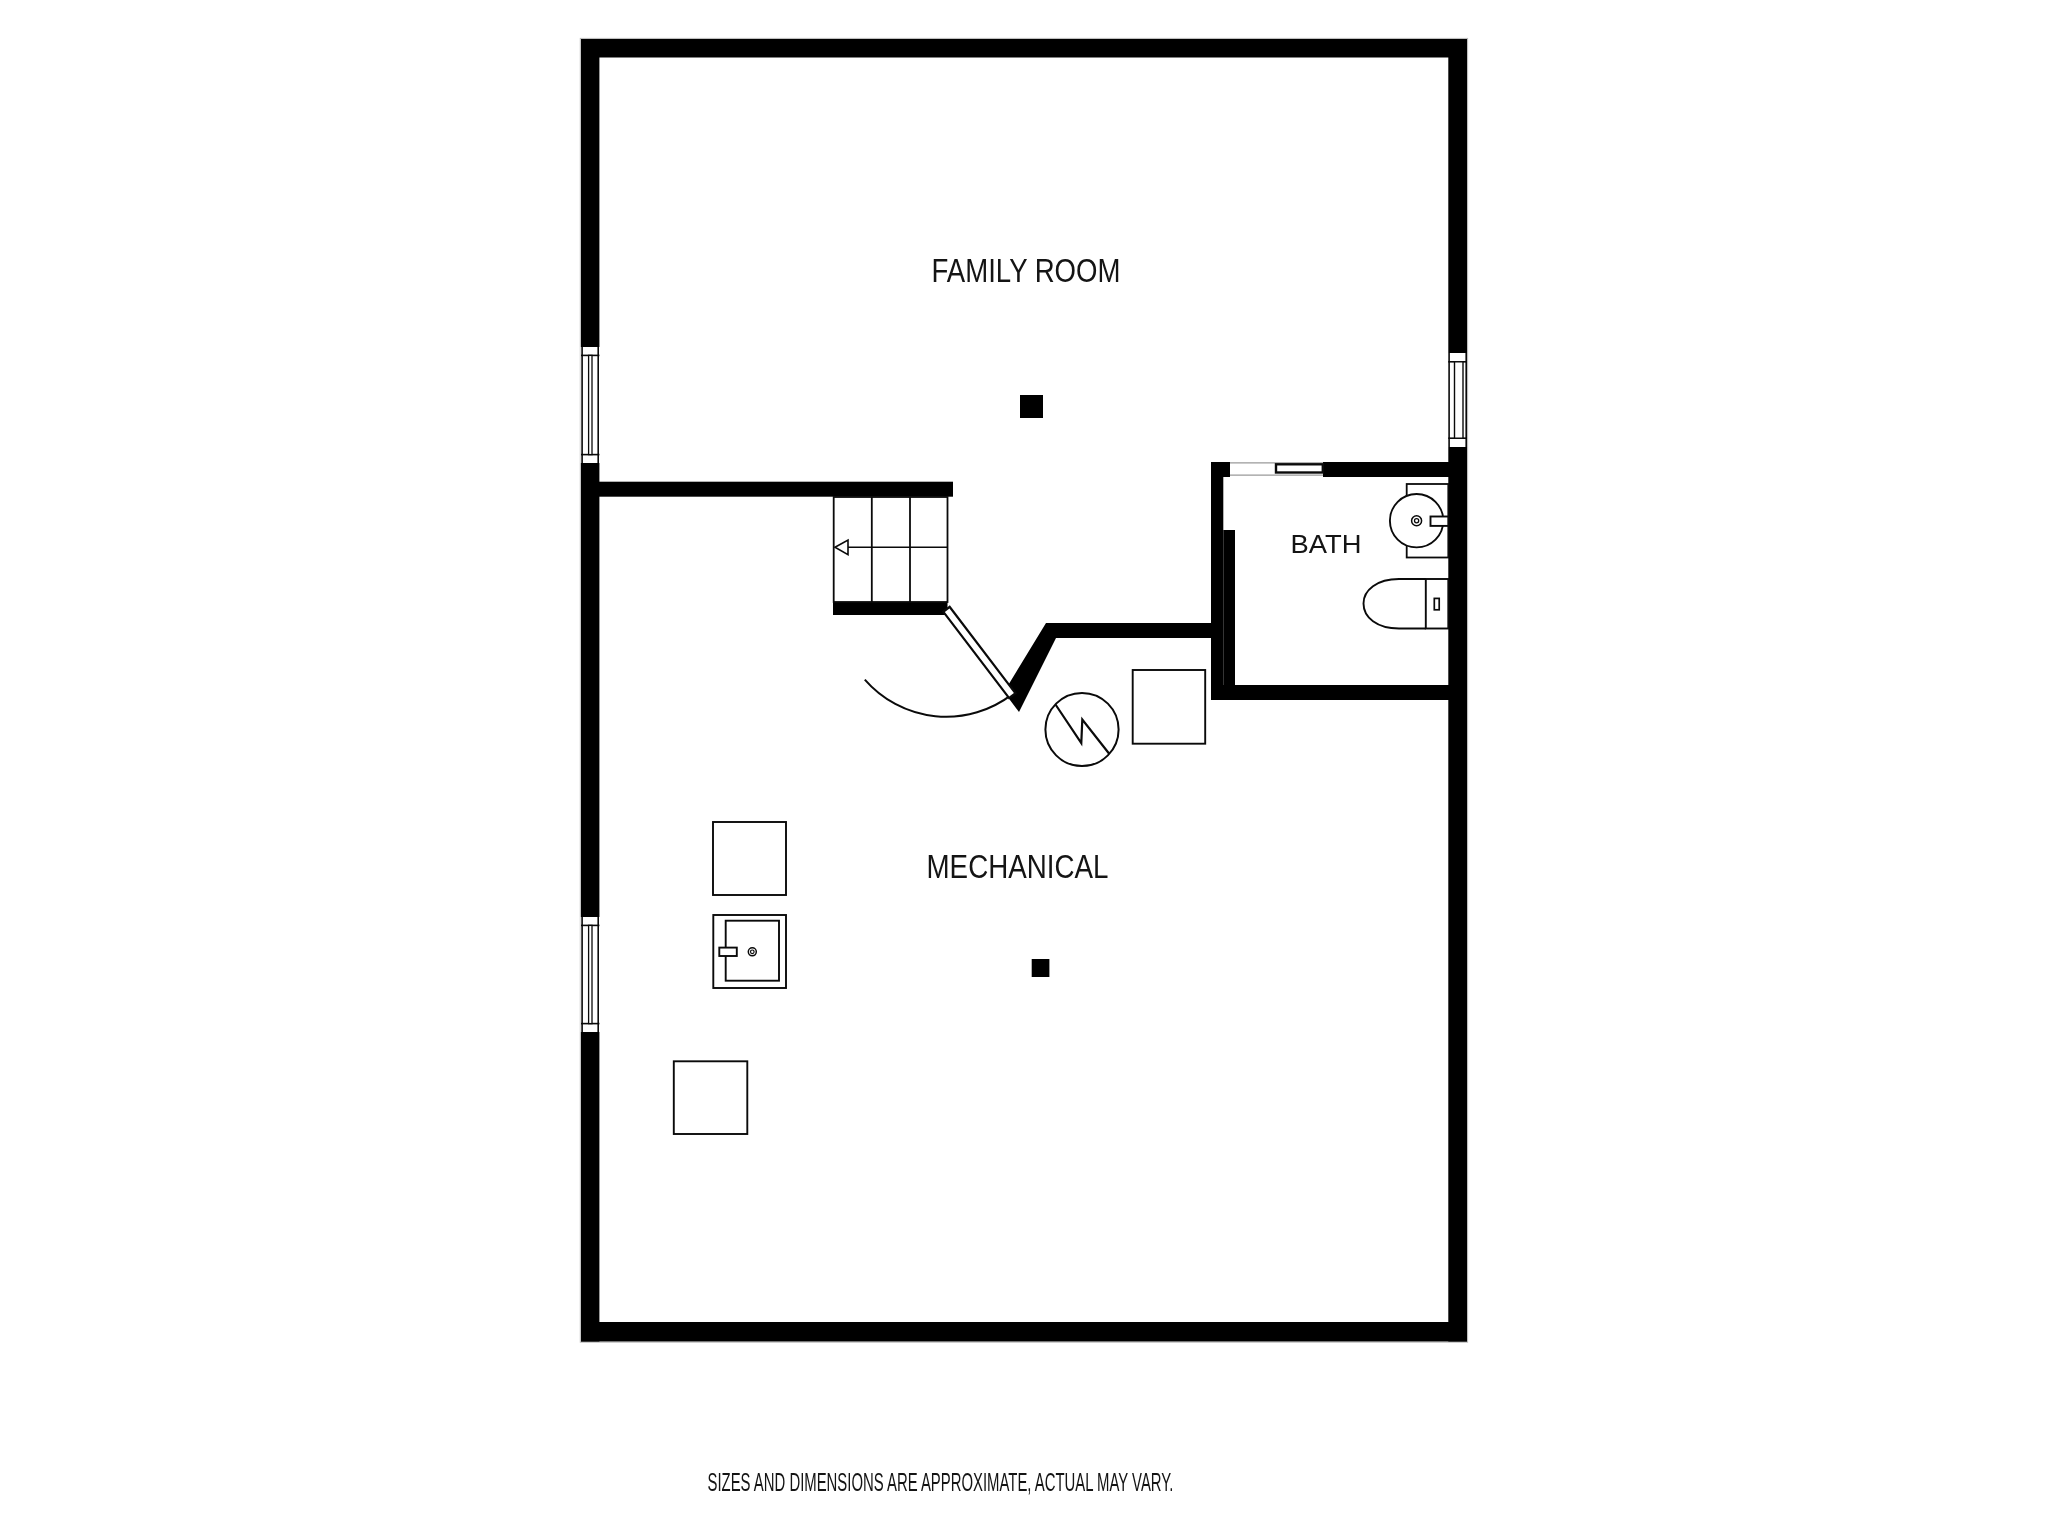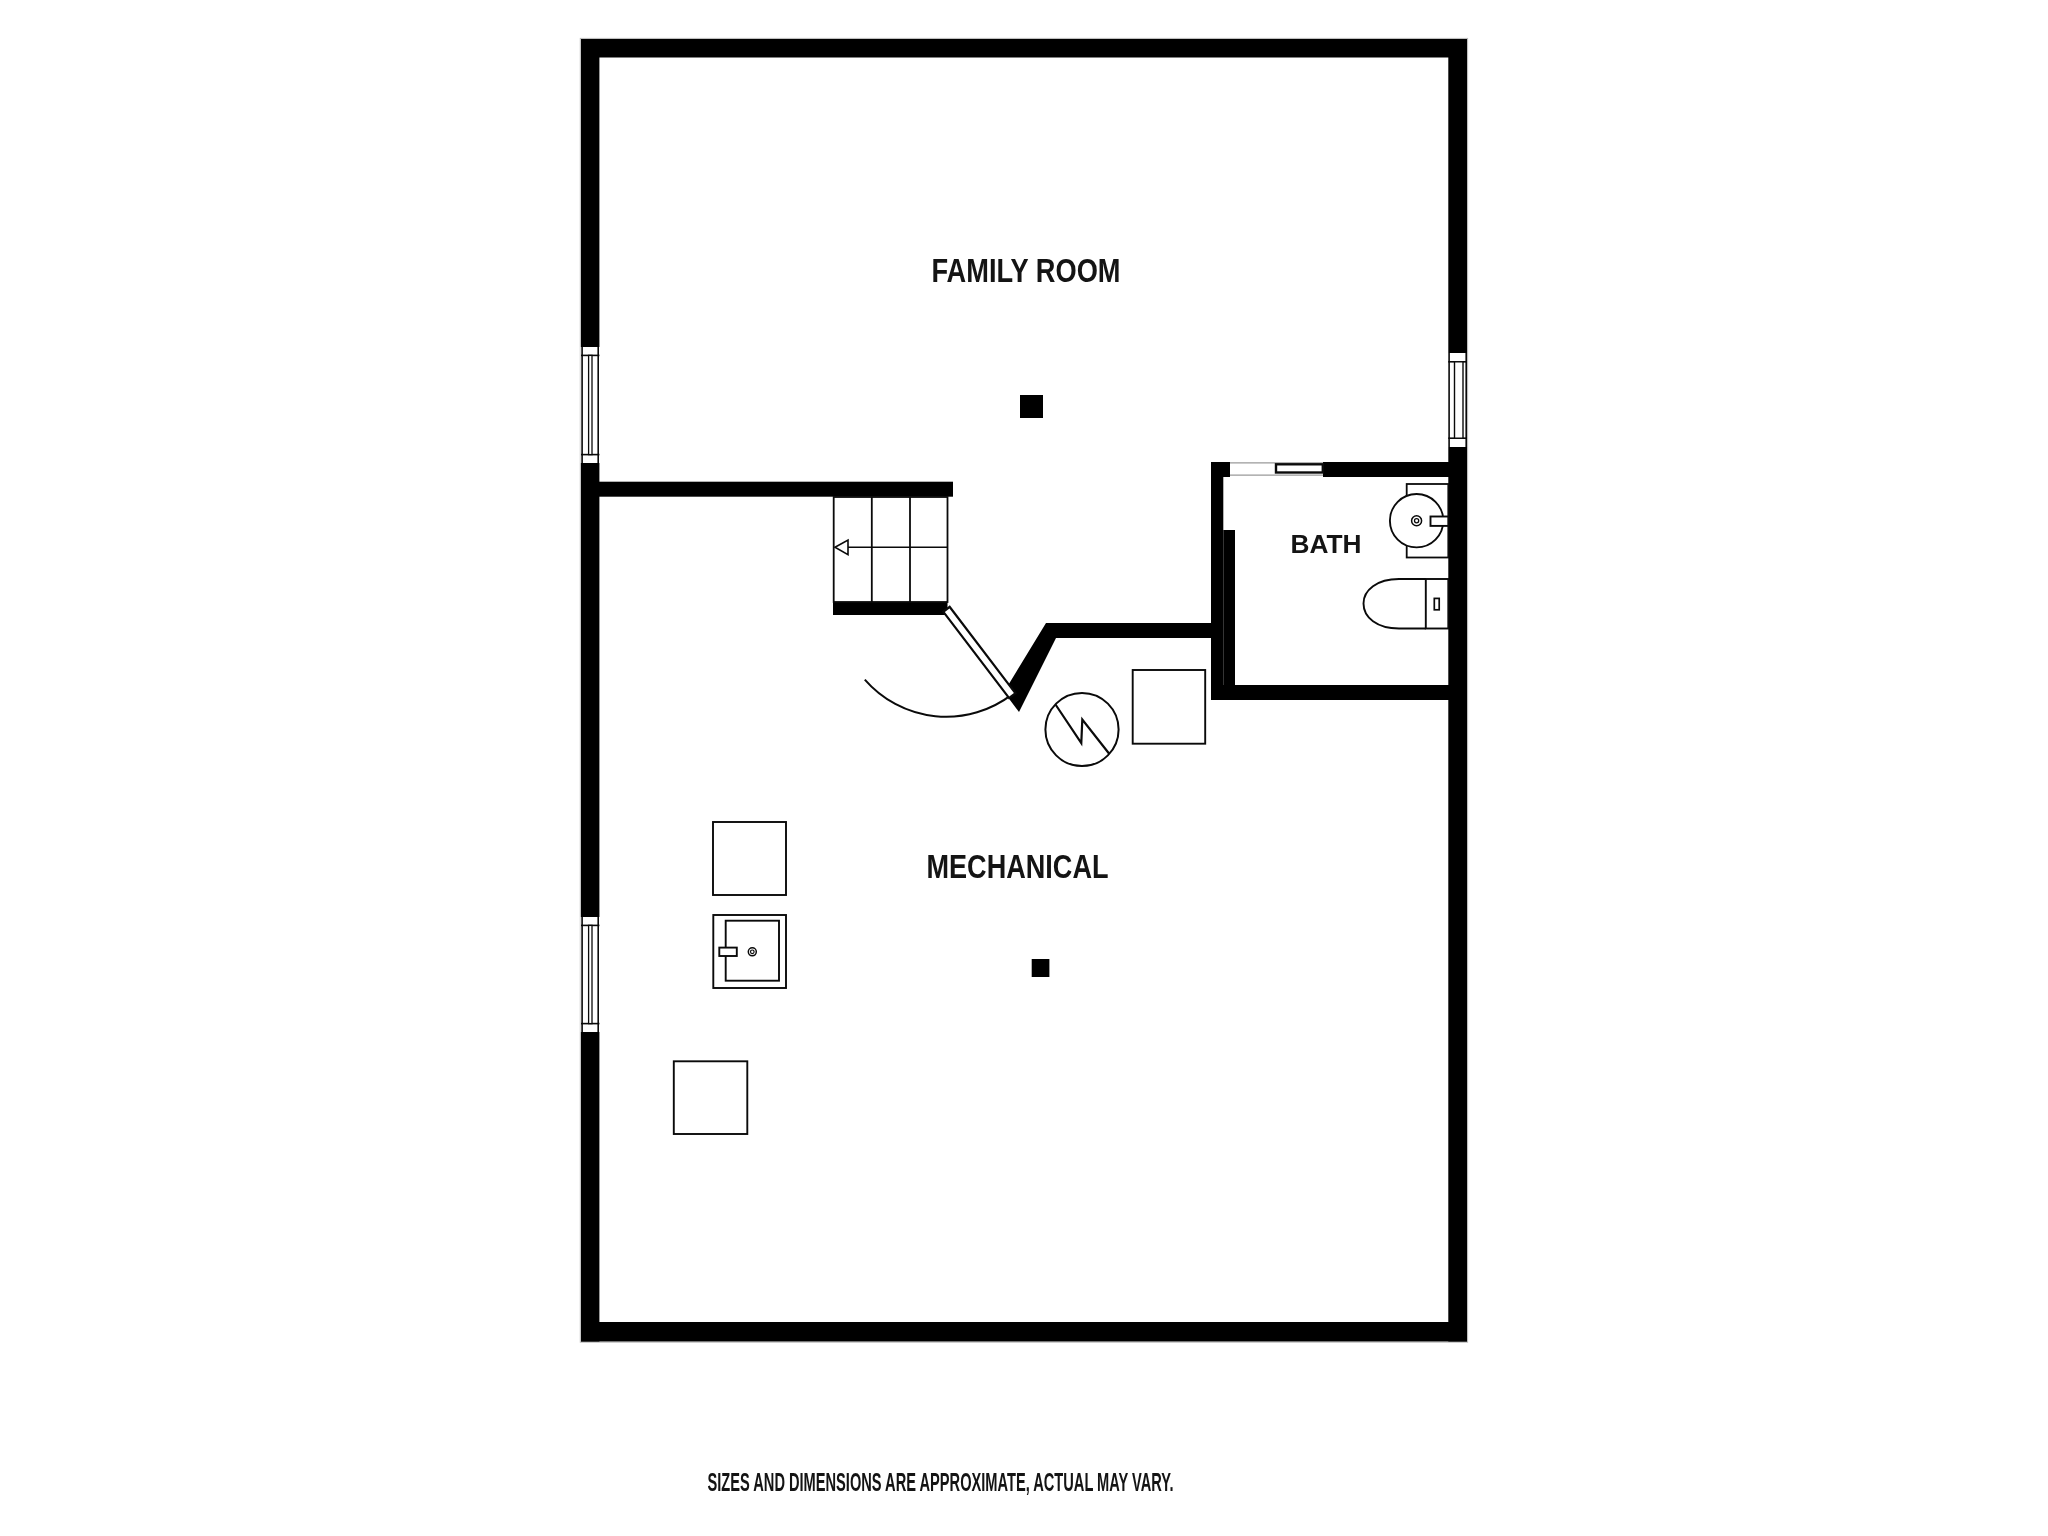--- a/index.html
+++ b/index.html
@@ -3,21 +3,20 @@
 <meta charset="utf-8">
 <style>
   html, body { margin: 0; padding: 0; background: #ffffff; }
   .stage {
     position: relative;
     width: 2048px;
     height: 1536px;
     background: #ffffff;
     overflow: hidden;
     font-family: "Liberation Sans", sans-serif;
-    font-weight: bold;
   }
   svg { display: block; }
   .wall { fill: #000000; stroke: none; }
   .label {
     fill: #141414;
     font-family: "Liberation Sans", sans-serif;
     text-anchor: middle;
   }
 </style>
 </head>

